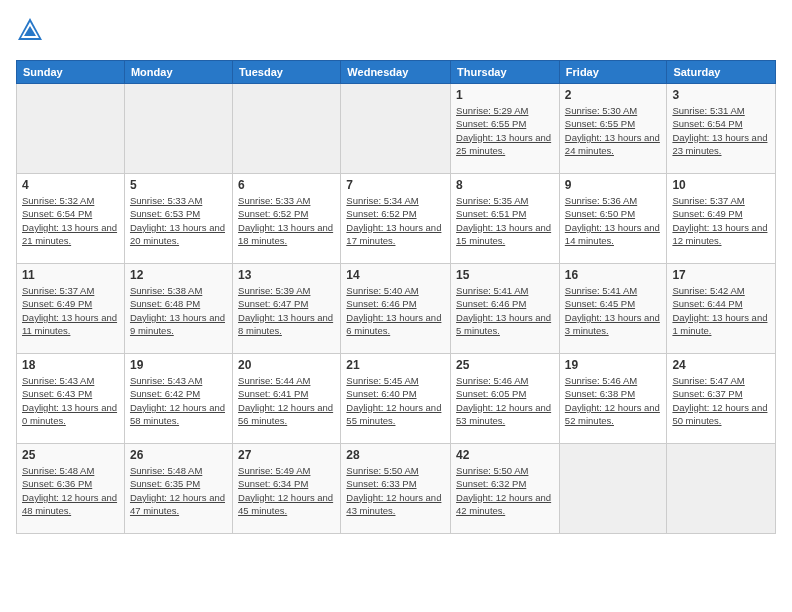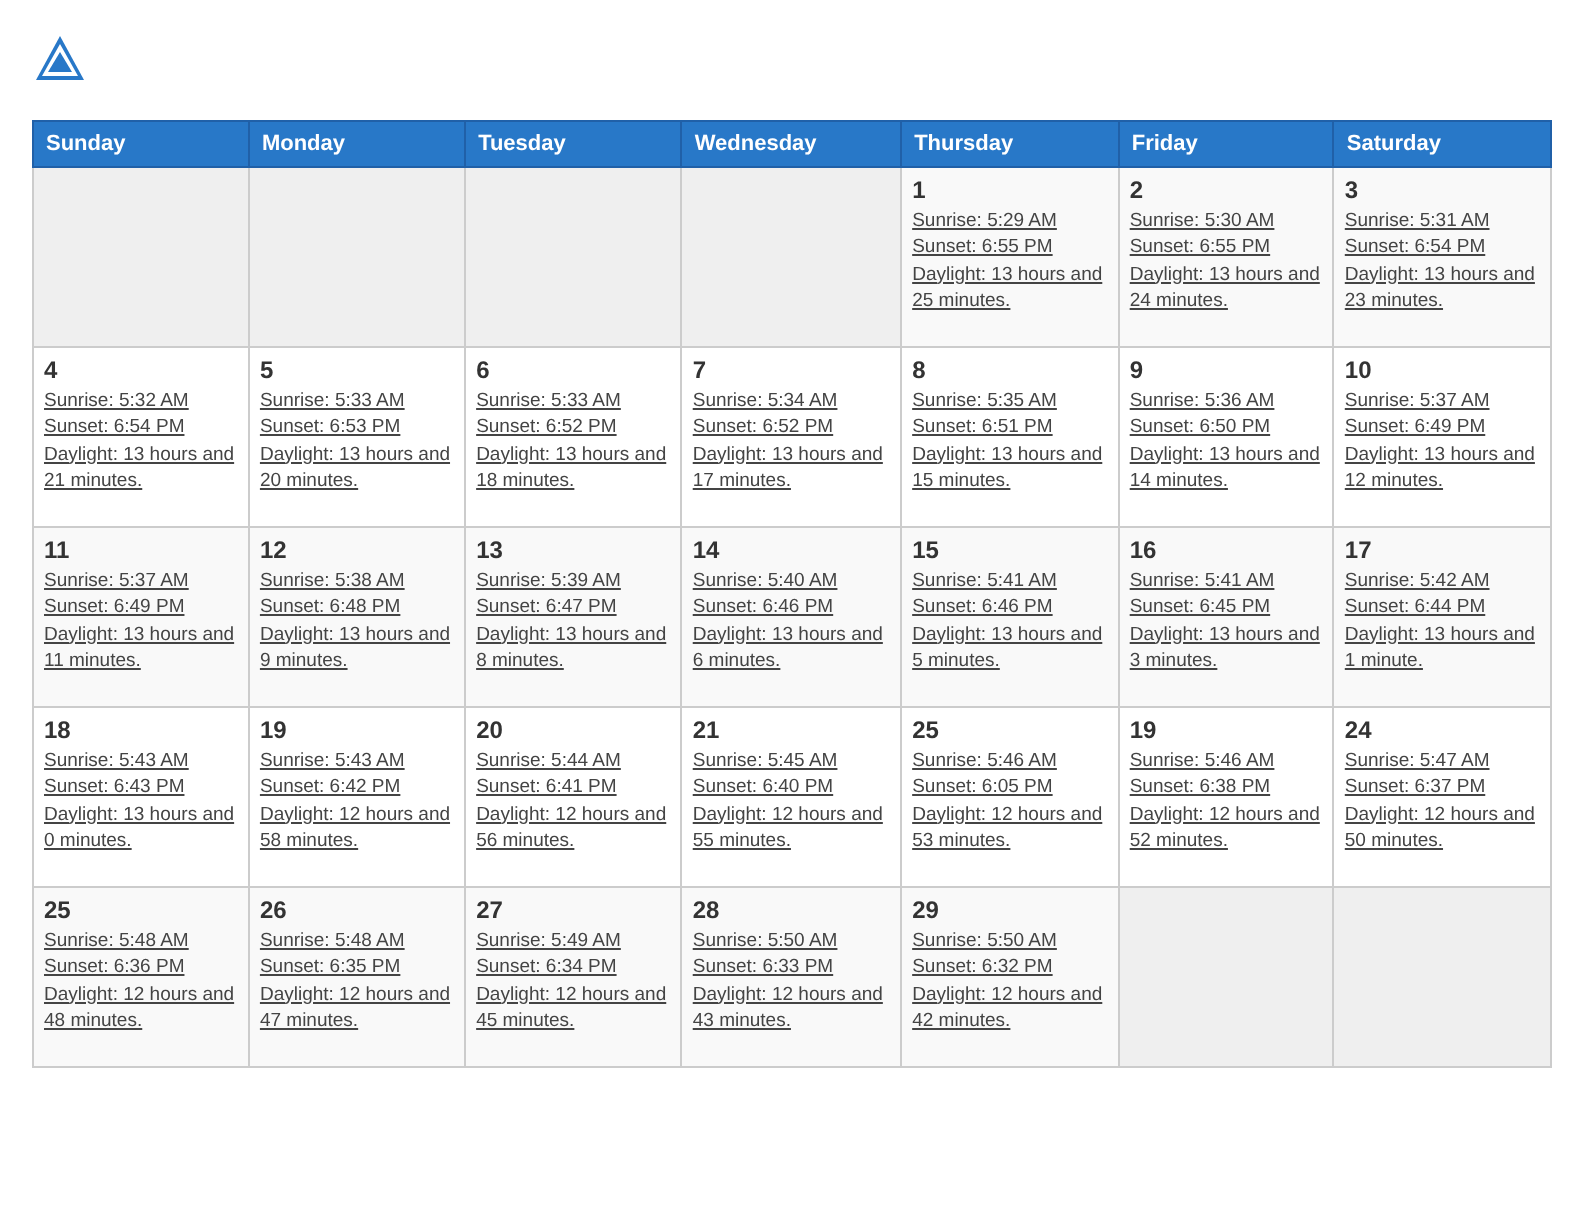--- a/index.html
+++ b/index.html
@@ -298,21 +298,21 @@
 Sunset: 6:34 PM
 Daylight: 12 hours and 45 minutes.</div>
         </td>
         <td>
           <span class="day-number">28</span>
           <div class="day-info">Sunrise: 5:50 AM
 Sunset: 6:33 PM
 Daylight: 12 hours and 43 minutes.</div>
         </td>
         <td>
-          <span class="day-number">29</span>
+          <span class="day-number">42</span>
           <div class="day-info">Sunrise: 5:50 AM
 Sunset: 6:32 PM
 Daylight: 12 hours and 42 minutes.</div>
         </td>
         <td class="empty"></td>
         <td class="empty"></td>
       </tr>
     </tbody>
 </table>
 

